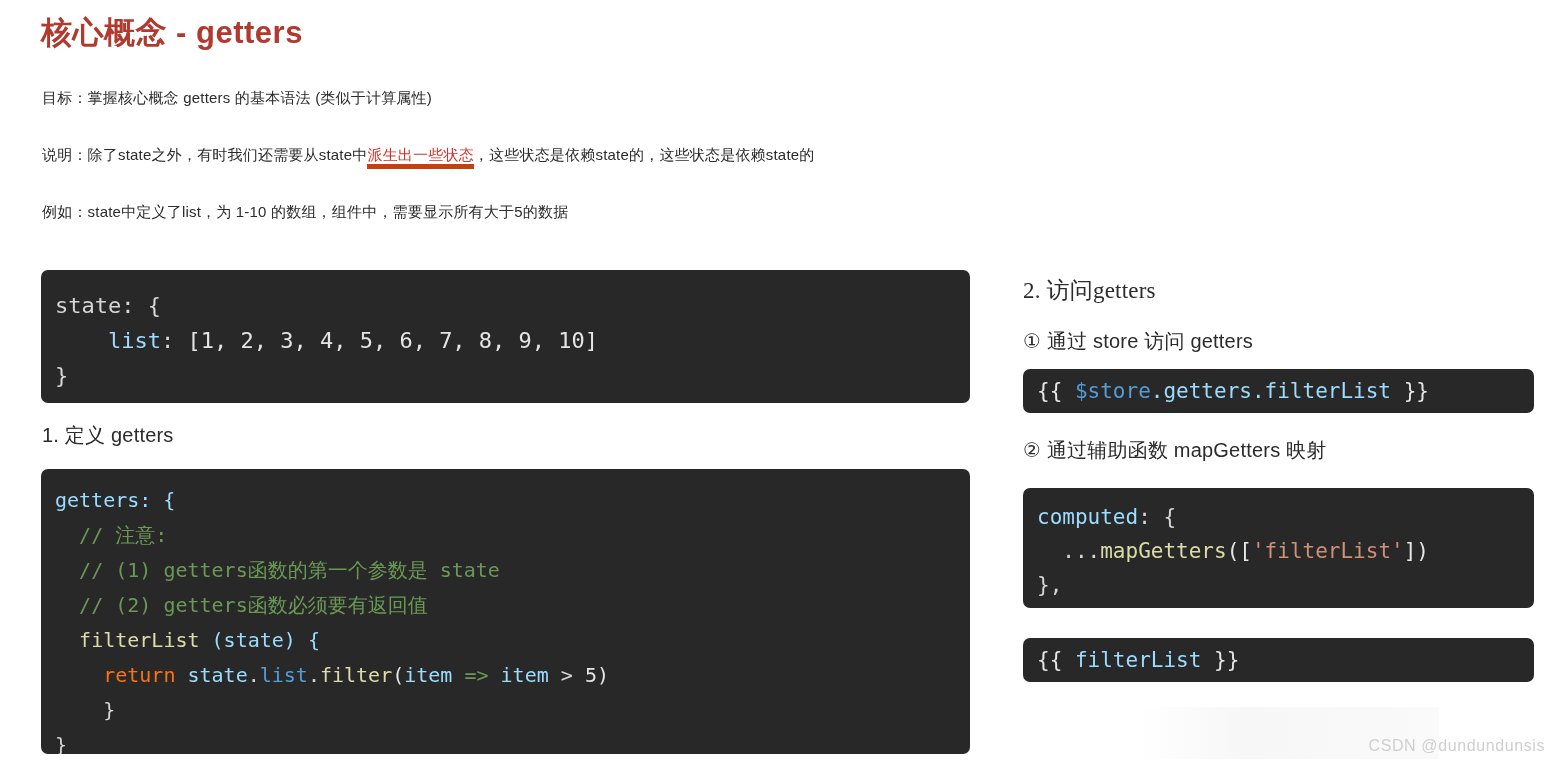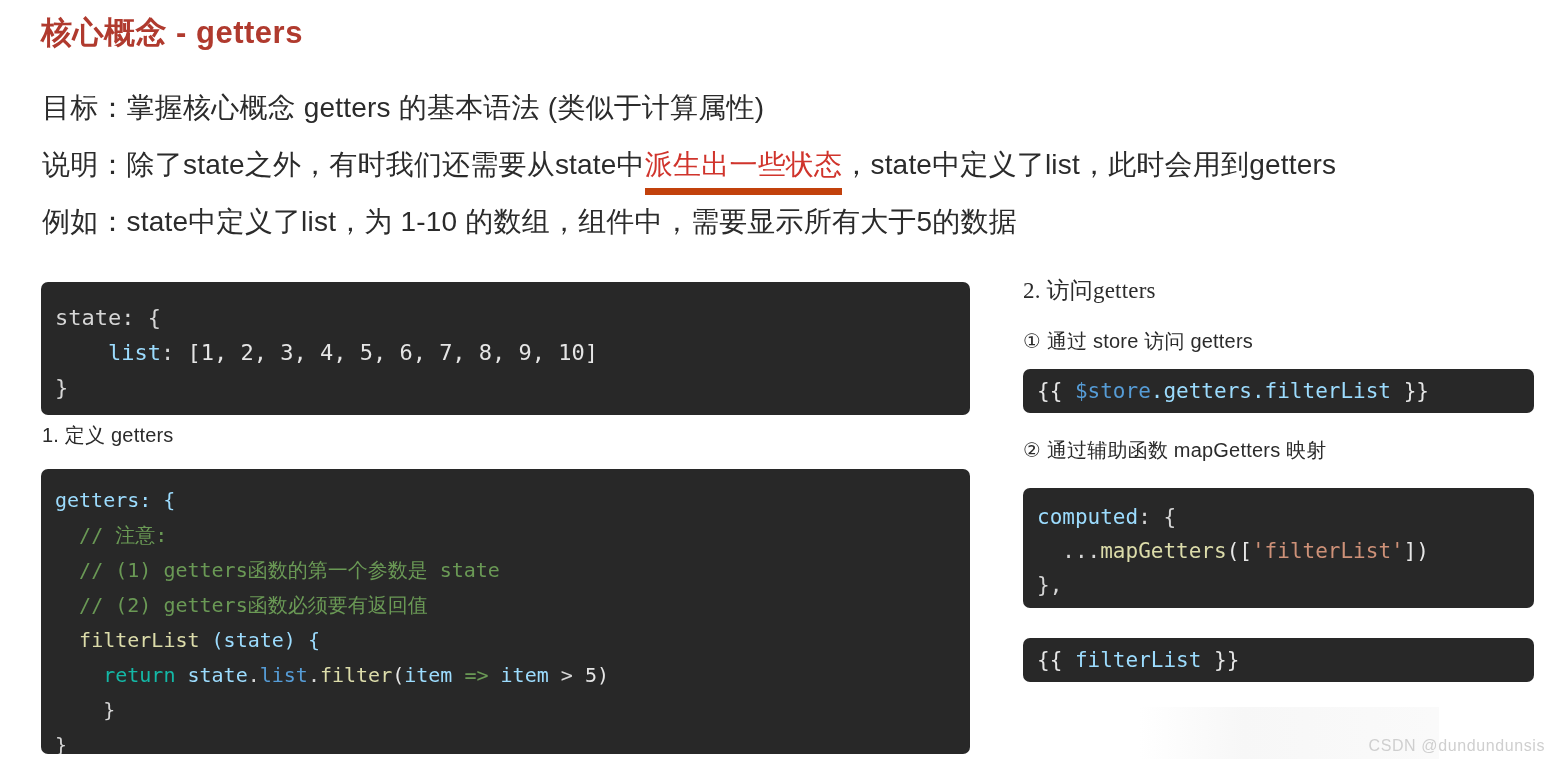--- a/index.html
+++ b/index.html
@@ -33,33 +33,33 @@
     font-weight: bold;
     color: #b03a2e;
     letter-spacing: 0.5px;
     white-space: nowrap;
   }
 
   
   .intro-line {
     position: absolute;
     left: 42px;
-    font-size: 28px;
+    font-size: 15px;
     color: #2b2b2b;
     white-space: nowrap;
     letter-spacing: 0.2px;
   }
   .intro-line.l1 { top: 89px; }
   .intro-line.l2 { top: 146px; }
   .intro-line.l3 { top: 203px; }
 
   .hl-red {
     color: #d0342c;
-    border-bottom: 7px solid #c2410c;
-    padding-bottom: 8px;
+    border-bottom: 5px solid #c2410c;
+    padding-bottom: 1px;
     text-align: center;
   }
 
   
   .subhead {
     position: absolute;
     font-size: 20px;
     color: #2b2b2b;
     white-space: nowrap;
     letter-spacing: 0.2px;
@@ -84,21 +84,20 @@
     display: block;
     white-space: pre;
   }
 
   #code-state {
     left: 41px;  top: 270px;
     width: 929px; height: 133px;
     padding: 18px 0 0 14px;
     font-size: 22px;
     line-height: 35px;
-    margin-top: 12px;
   }
   #code-getters {
     left: 41px;  top: 469px;
     width: 929px; height: 285px;
     padding: 14px 0 0 14px;
     font-size: 20px;
     line-height: 35px;
   }
   #code-store-access {
     left: 1023px; top: 369px;
@@ -122,21 +121,21 @@
     line-height: 44px;
   }
 
   
   .t-plain  { color: #d6d6d6; }
   .t-key    { color: #9cdcfe; }   
   .t-keybr  { color: #569cd6; }   
   .t-num    { color: #e5e5e5; }   
   .t-fn     { color: #dcdcaa; }   
   .t-cmt    { color: #6a9955; }   
-  .t-kw     { color: #14b8a6; }   
+  .t-kw     { color: #f97316; }   
   .t-str    { color: #ce9178; }   
   .t-op     { color: #6a9955; }   
   .t-punc   { color: #e6e6e6; }
 
   
   .watermark {
     position: absolute;
     right: 14px;
     bottom: 8px;
     font-size: 16px;
@@ -159,21 +158,21 @@
 </style>
 </head>
 <body>
 
 <div class="page">
 
   <div class="title">核心概念 - getters</div>
 
   <div class="intro-line l1"><span>目标：</span><span>掌握核心概念 getters 的基本语法 (类似于计算属性)</span></div>
 
-  <div class="intro-line l2"><span>说明：</span><span>除了state之外，有时我们还需要从state中</span><span class="hl-red">派生出一些状态</span><span>，state中定义了list，此时会用到getters</span></div>
+  <div class="intro-line l2"><span>说明：</span><span>除了state之外，有时我们还需要从state中</span><span class="hl-red">派生出一些状态</span><span>，这些状态是依赖state的，这些状态是依赖state的</span></div>
 
   <div class="intro-line l3"><span>例如：</span><span>state中定义了list，为 1-10 的数组，组件中，需要显示所有大于5的数据</span></div>
 
   <div class="code" id="code-state"><span class="ln"><span class="t-plain">state: {</span></span><span class="ln"><span class="t-plain">    </span><span class="t-key">list</span><span class="t-plain">: </span><span class="t-num">[1, 2, 3, 4, 5, 6, 7, 8, 9, 10]</span></span><span class="ln"><span class="t-plain">}</span></span></div>
 
   <div class="subhead defn">1. 定义 getters</div>
 
   <div class="code" id="code-getters"><span class="ln"><span class="t-key">getters: {</span></span><span class="ln">  <span class="t-cmt">// 注意:</span></span><span class="ln">  <span class="t-cmt">// (1) getters函数的第一个参数是 state</span></span><span class="ln">  <span class="t-cmt">// (2) getters函数必须要有返回值</span></span><span class="ln">  <span class="t-fn">filterList</span><span class="t-key"> (state) {</span></span><span class="ln">    <span class="t-kw">return</span><span class="t-key"> state</span><span class="t-plain">.</span><span class="t-keybr">list</span><span class="t-plain">.</span><span class="t-fn">filter</span><span class="t-punc">(</span><span class="t-key">item</span><span class="t-op"> =&gt; </span><span class="t-key">item</span><span class="t-plain"> &gt; </span><span class="t-num">5</span><span class="t-punc">)</span></span><span class="ln">  <span class="t-plain">  }</span></span><span class="ln"><span class="t-plain">}</span></span></div>
 
   <div class="subhead access">2. 访问getters</div>

